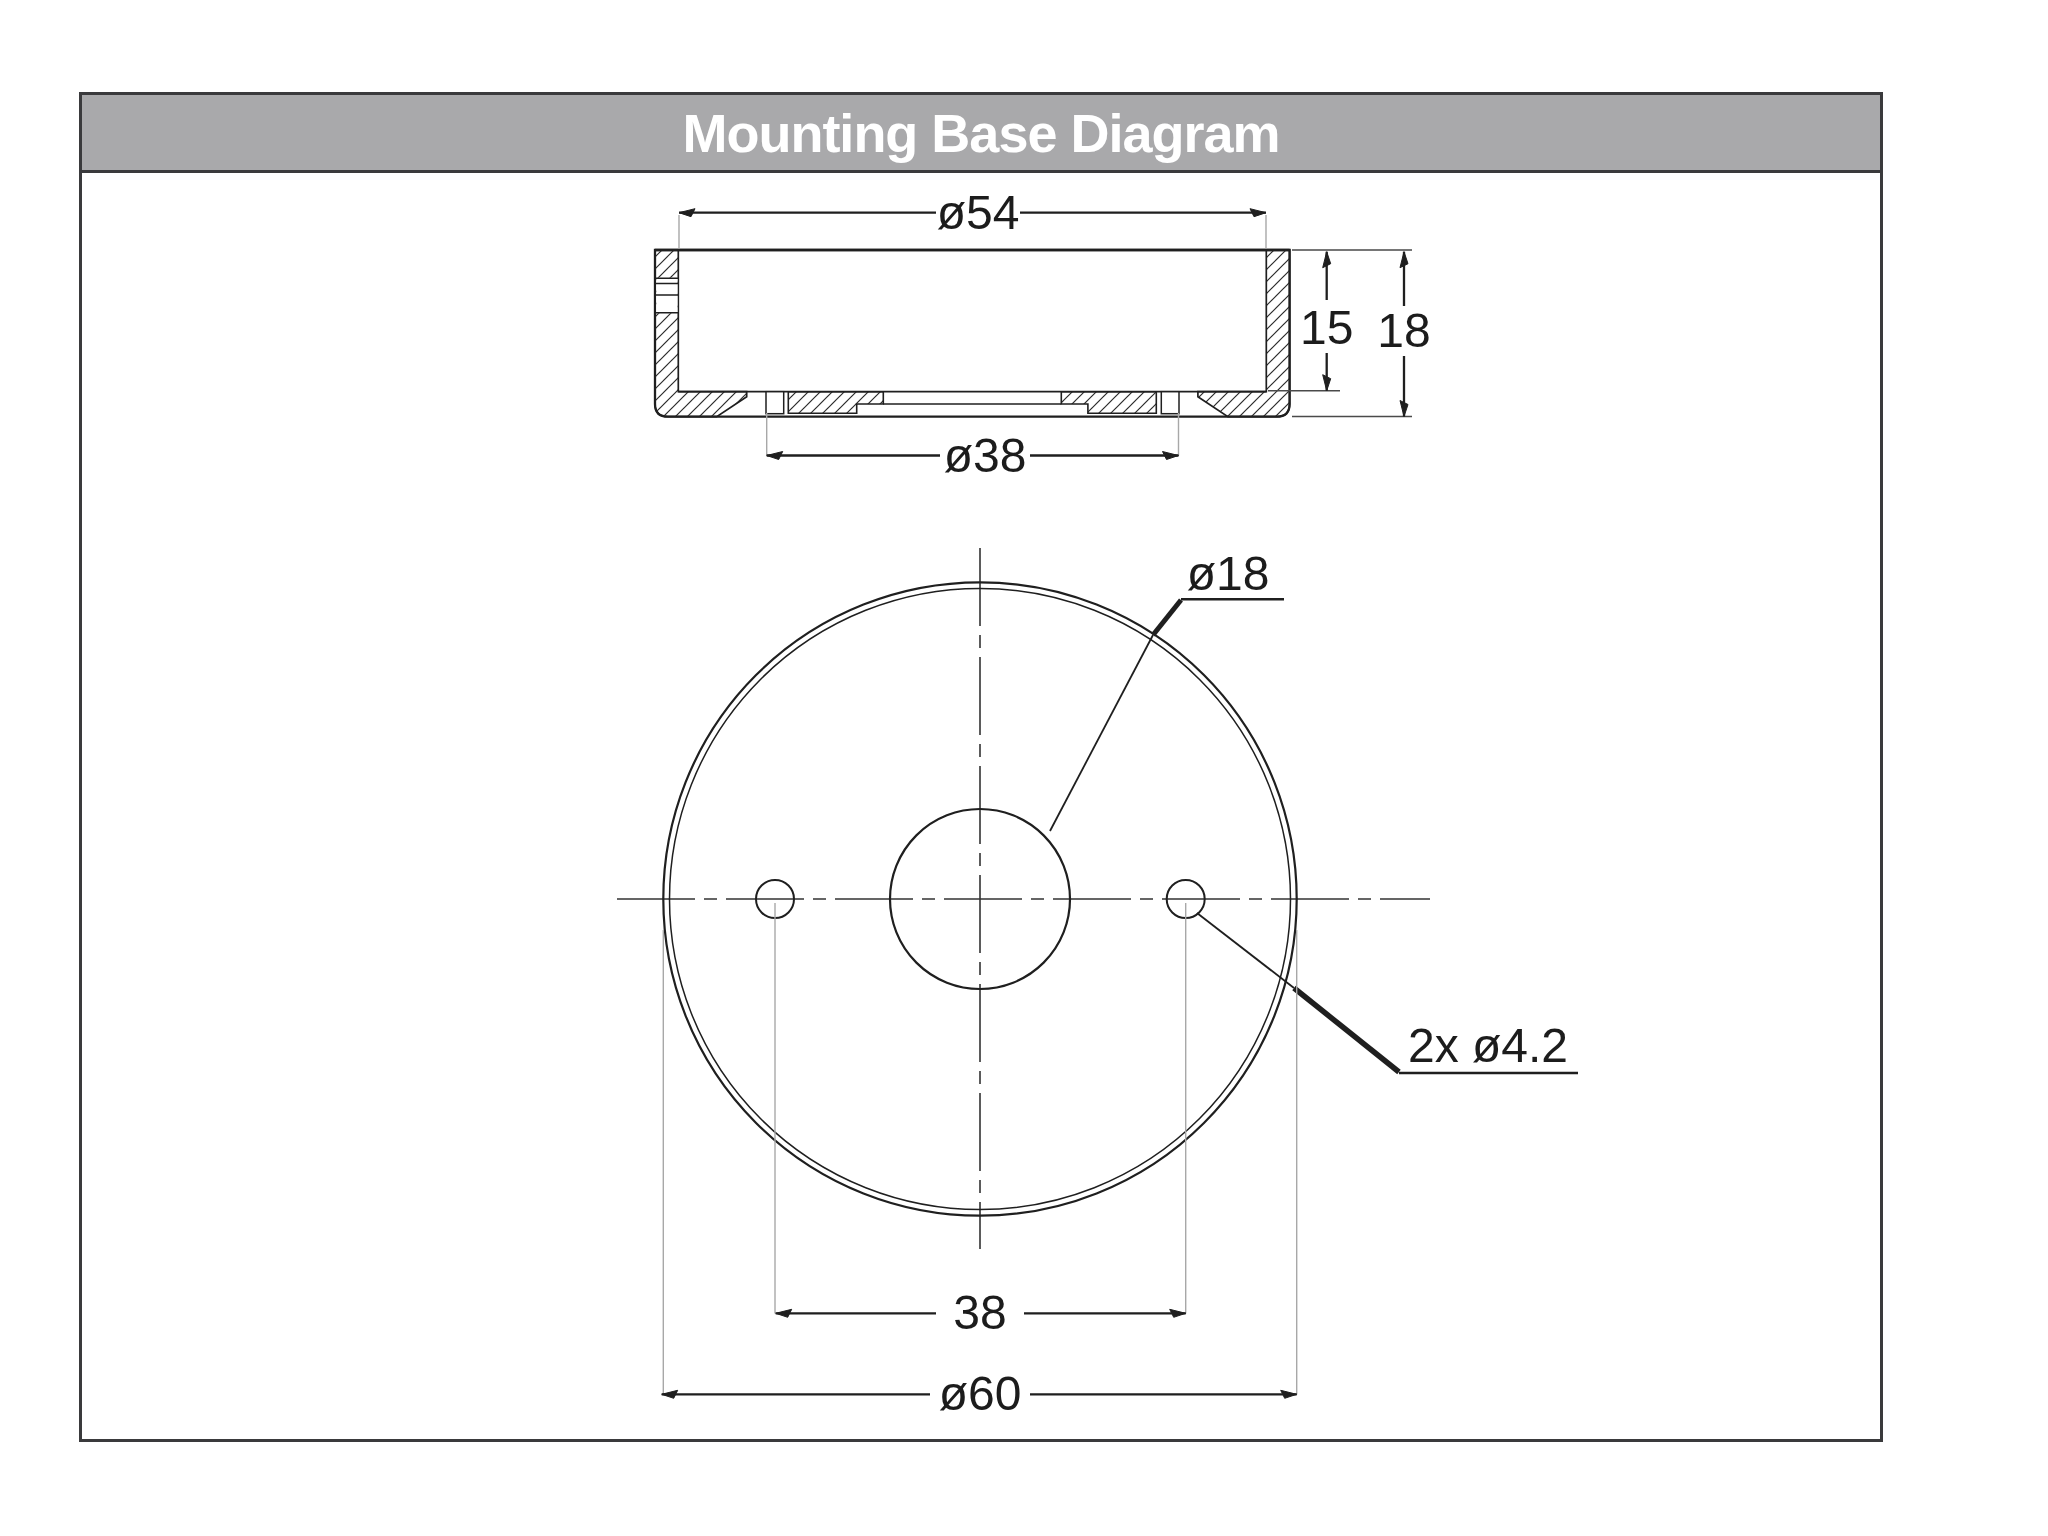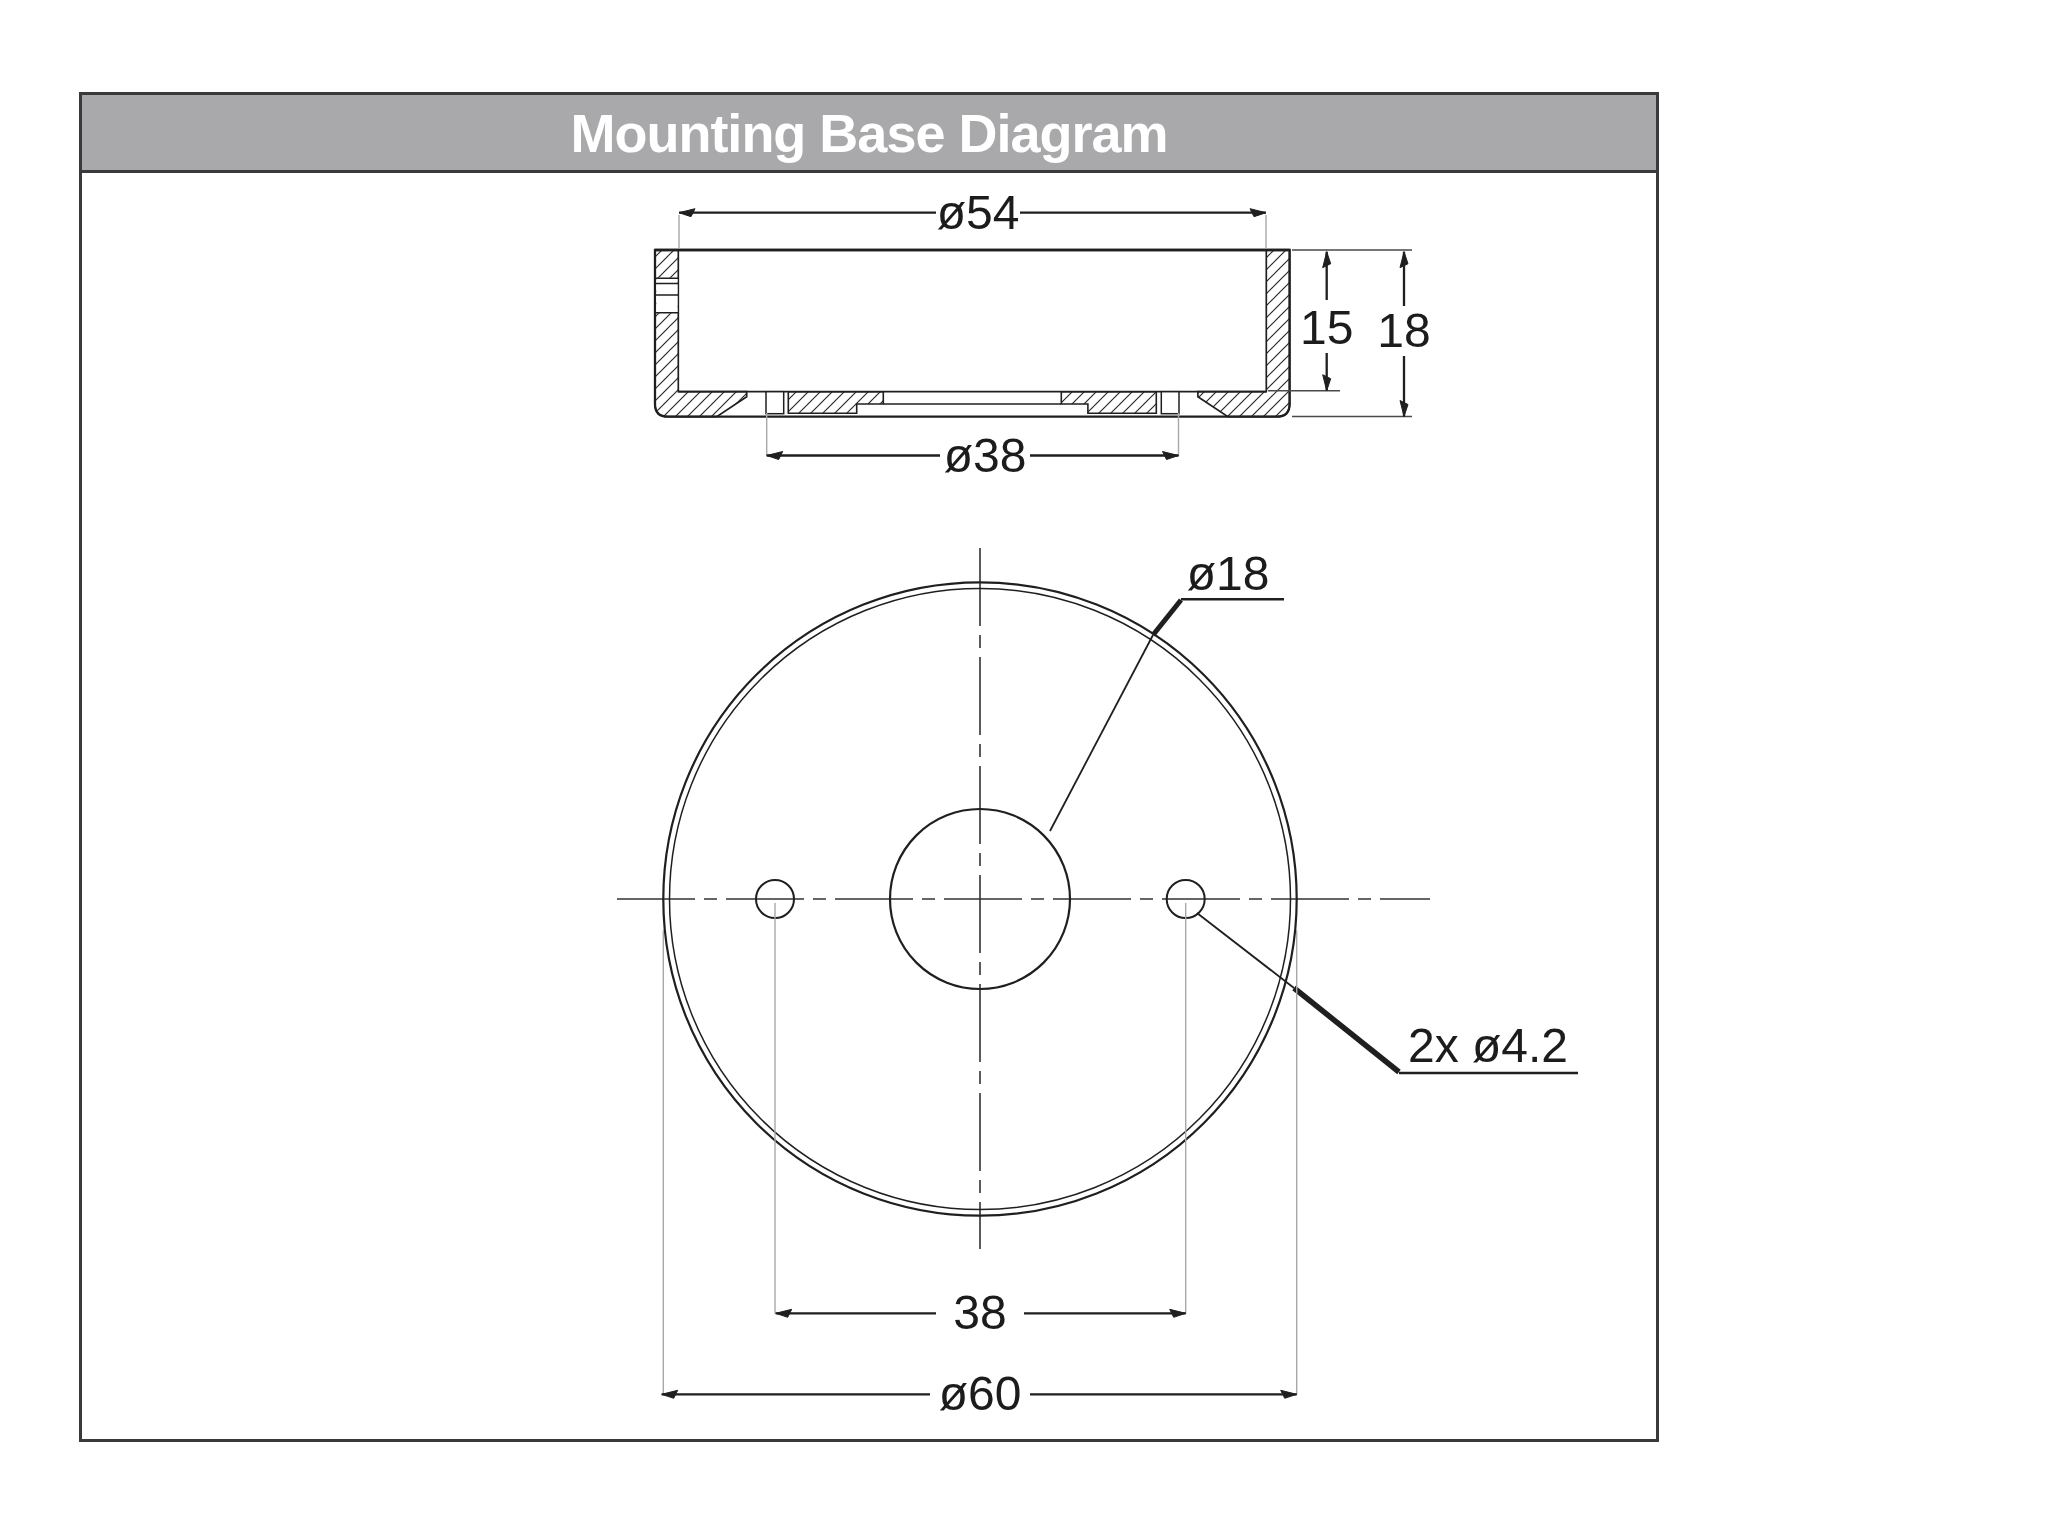--- a/index.html
+++ b/index.html
@@ -8,21 +8,21 @@
     width: 2048px;
     height: 1536px;
     background: #ffffff;
     overflow: hidden;
     font-family: "Liberation Sans", sans-serif;
   }
   .frame {
     position: absolute;
     left: 79px;
     top: 92px;
-    width: 1580px;
+    width: 1804px;
     height: 1350px;
     border: 3px solid #3a3a3c;
     box-sizing: border-box;
     background: transparent;
   }
   .titlebar {
     position: absolute;
     left: 0;
     top: 0;
     width: 100%;

